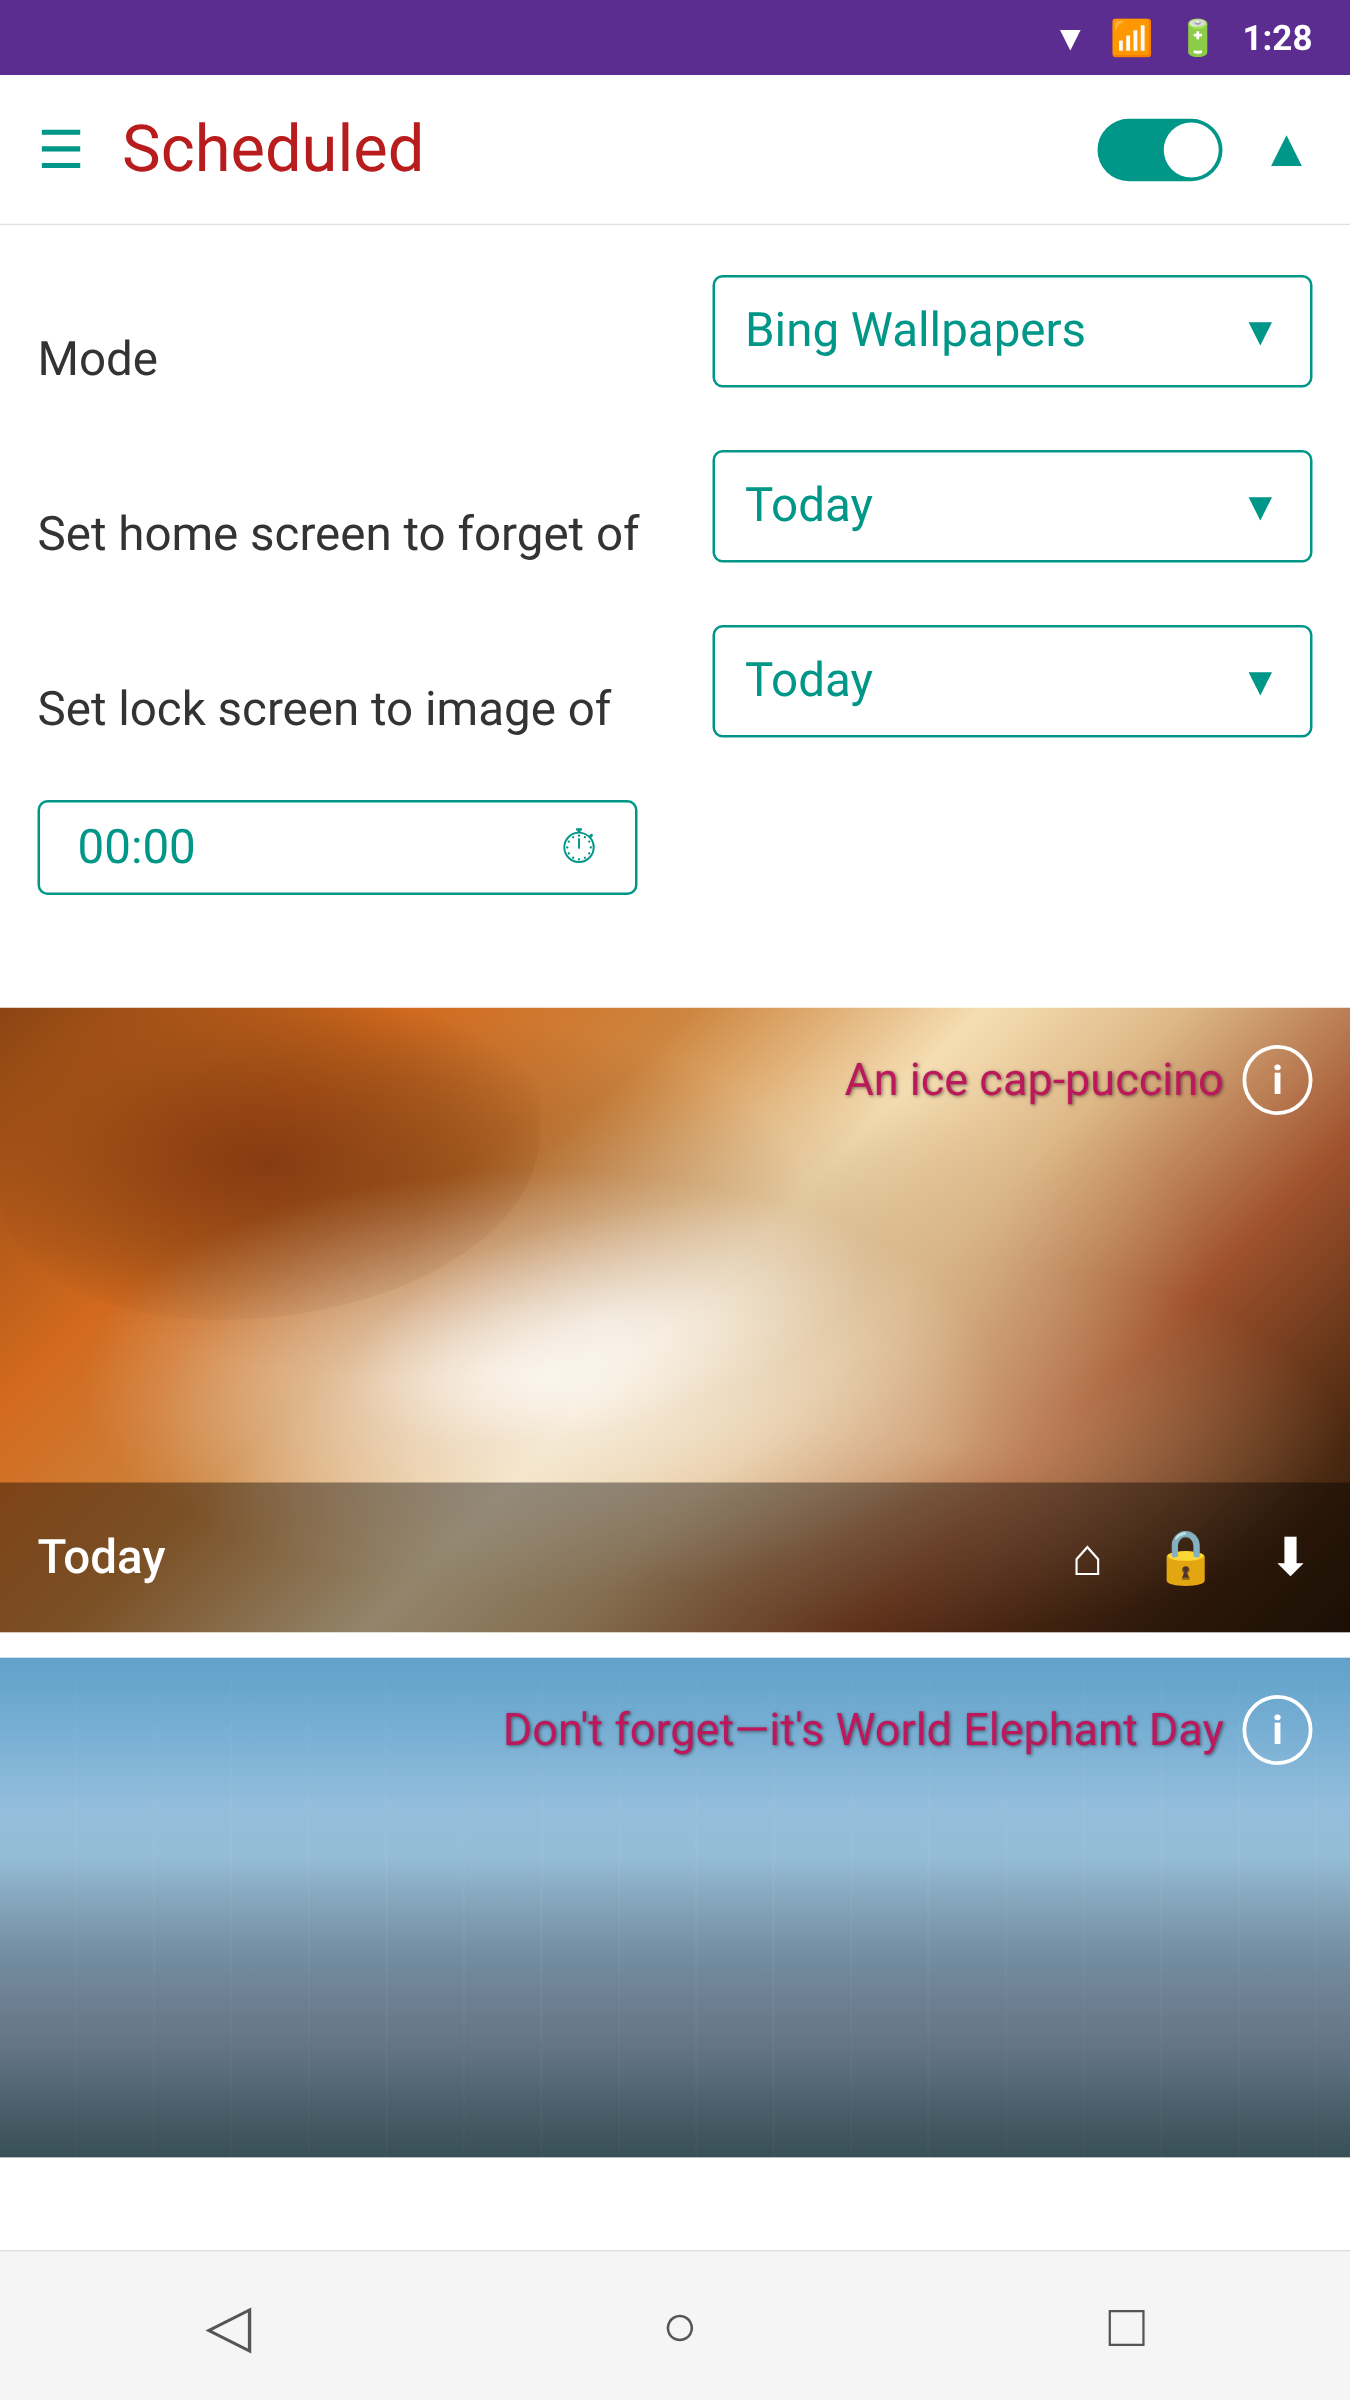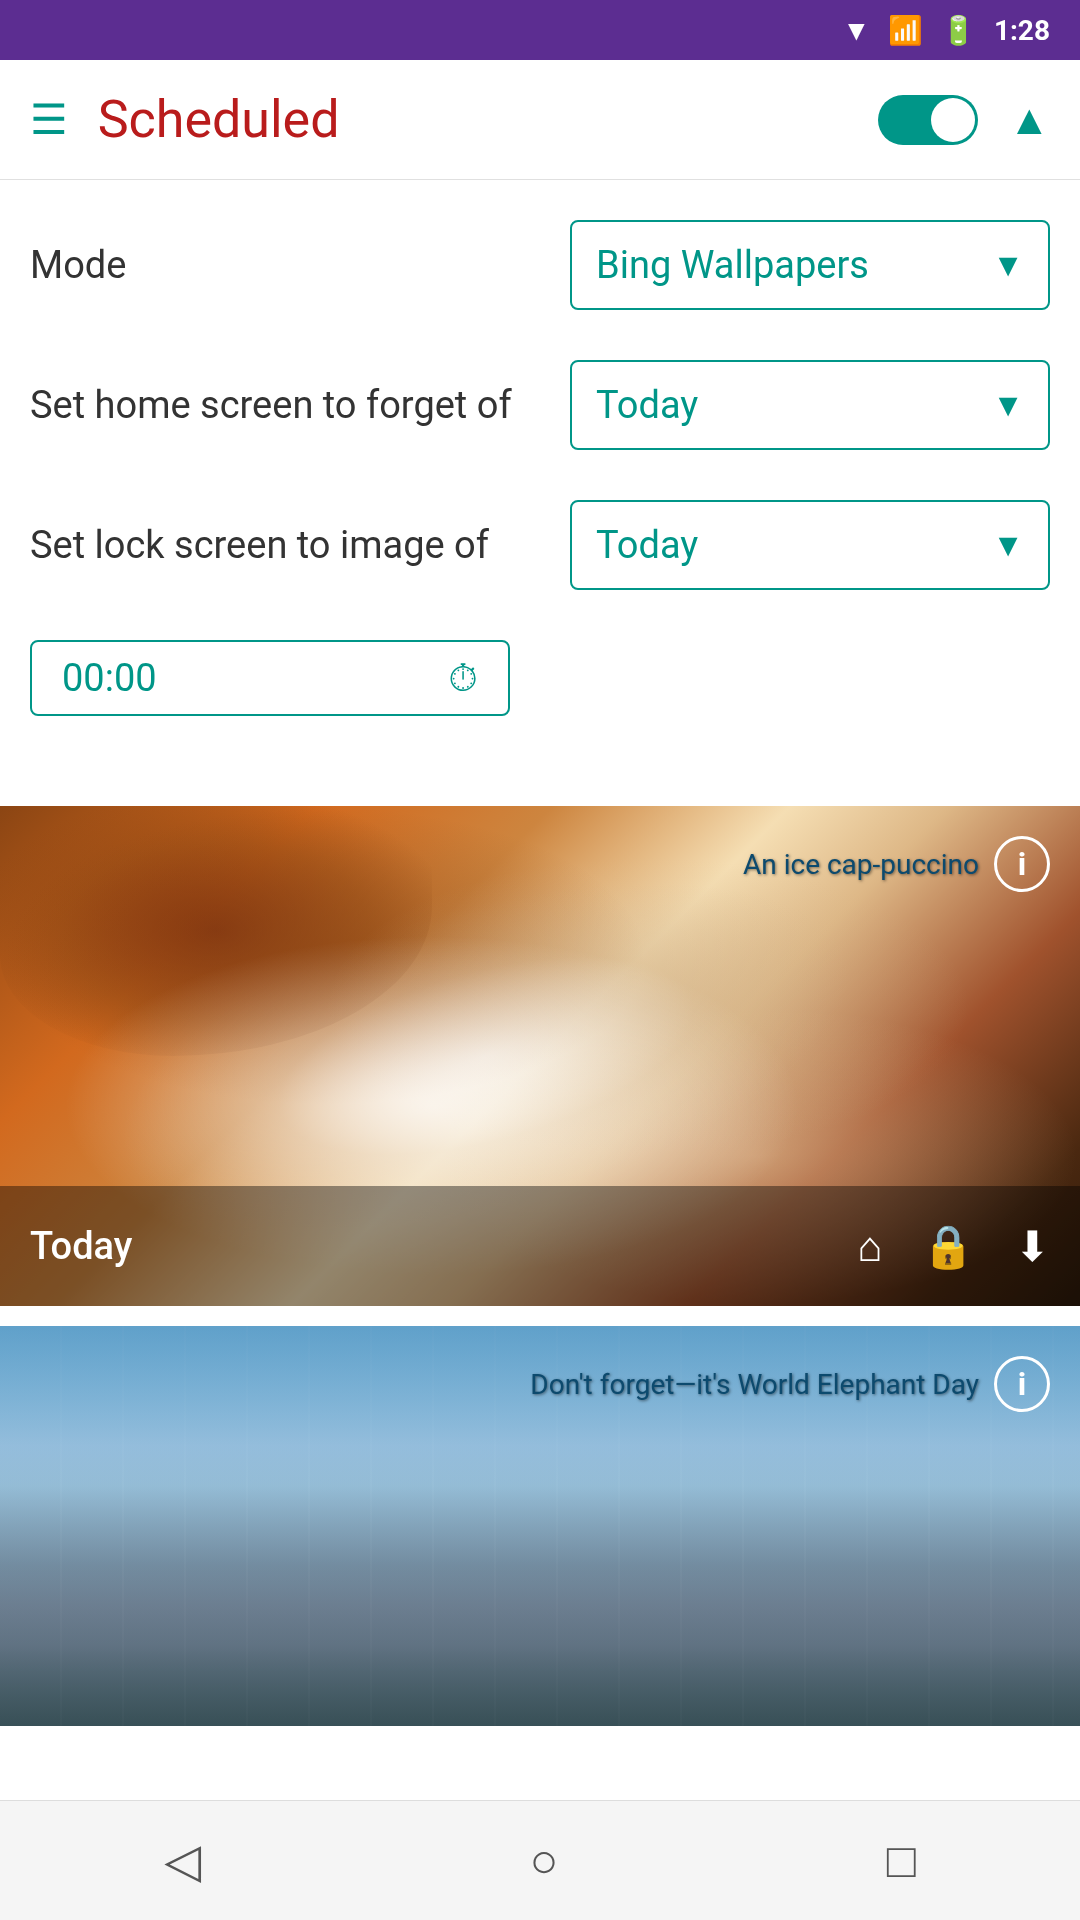--- a/index.html
+++ b/index.html
@@ -100,21 +100,21 @@
     }
 
     
     .settings-container {
       padding: 40px 30px;
       background: white;
     }
 
     .setting-row {
       display: flex;
-      align-items: center;
+      align-items: flex-end;
       margin-bottom: 50px;
     }
 
     .setting-label {
       flex: 1;
       font-size: 38px;
       color: #333333;
     }
 
     .dropdown-btn {
@@ -225,22 +225,22 @@
     .card-info-overlay {
       position: absolute;
       top: 30px;
       right: 30px;
       display: flex;
       align-items: center;
       gap: 15px;
     }
 
     .card-title-text {
-      color: #0c4a6e;
-      font-size: 28px;
+      color: #be185d;
+      font-size: 36px;
       text-shadow: 1px 1px 3px rgba(0,0,0,0.5);
     }
 
     .info-circle {
       width: 56px;
       height: 56px;
       border: 3px solid white;
       border-radius: 50%;
       display: flex;
       align-items: center;

